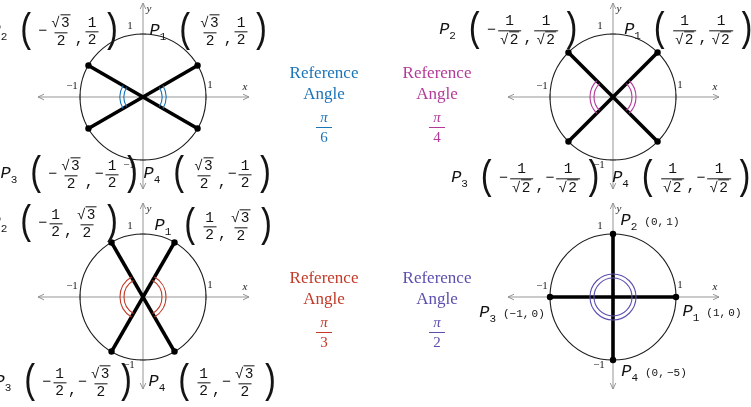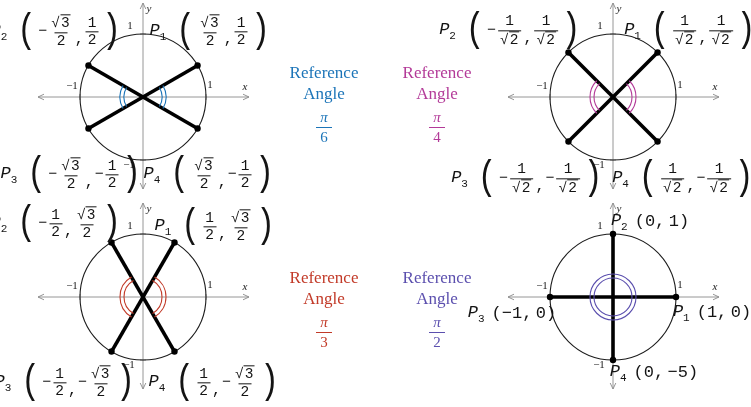--- a/index.html
+++ b/index.html
@@ -11,21 +11,21 @@
   .pname{font-style:italic;font-size:17px;margin-right:7px;}
   .pname sub{font-size:11px;font-style:normal;line-height:1;}
   .bigparen{font-size:40px;font-weight:400;line-height:0.85;transform:scaleX(.8);}
   .sign{font-size:15px;margin-right:1px;}
   .frac{display:inline-flex;flex-direction:column;align-items:center;font-size:14.5px;line-height:1.15;margin:0 1px;}
   .fnum{padding:0 2px;}
   .fden{border-top:1.1px solid #141414;padding:0 2px;}
   .sqrt{white-space:nowrap;}
   .vin{display:inline-block;border-top:1.1px solid #141414;padding:0 1px;}
   .comma{font-size:15px;align-self:center;padding-top:15px;margin:0 1px;}
-  .plain{font-size:17px;}
+  .plain{font-size:11px;}
   .refblock{position:absolute;width:124px;text-align:center;font-size:17px;line-height:21px;
             font-family:"Liberation Serif",serif;}
   .ref-frac{display:inline-flex;flex-direction:column;align-items:center;font-size:15px;line-height:1.1;margin-top:5px;}
   .rf-num{font-style:italic;padding:0 4px 1px;}
   .rf-den{border-top:1.3px solid currentColor;padding:1px 4px 0;}
 </style>
 </head>
 <body>
 
 <div class="figure">

